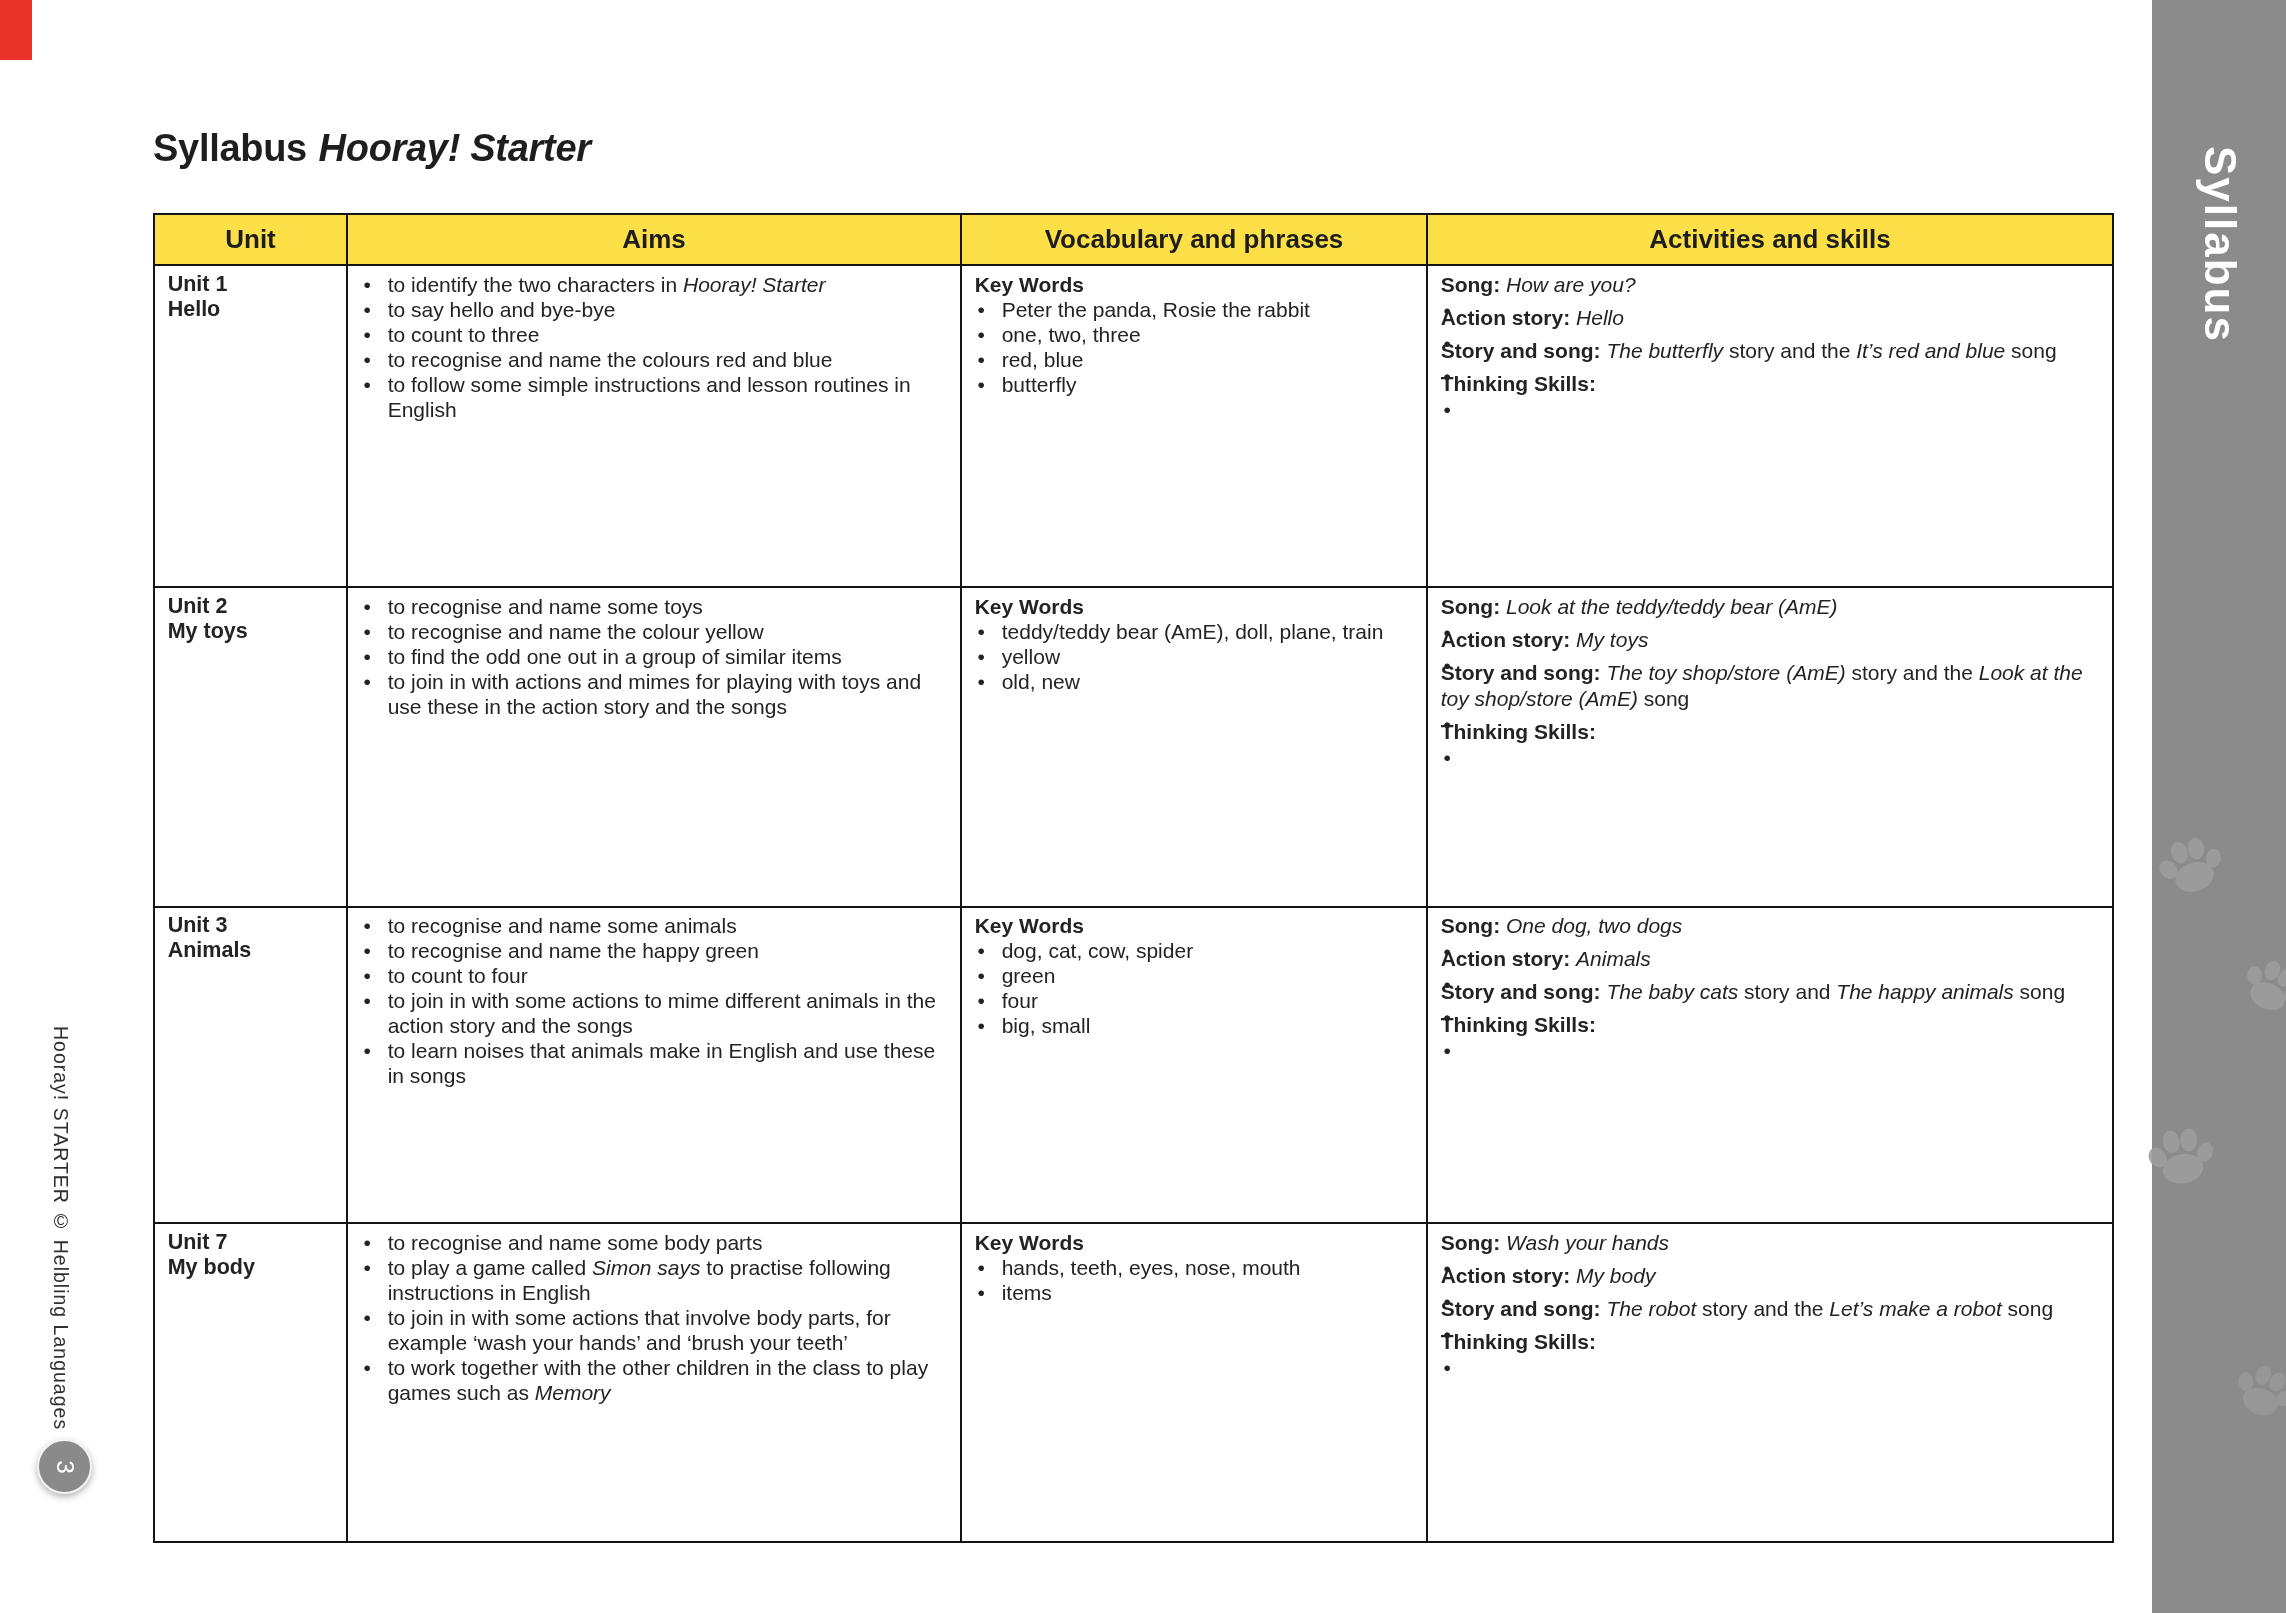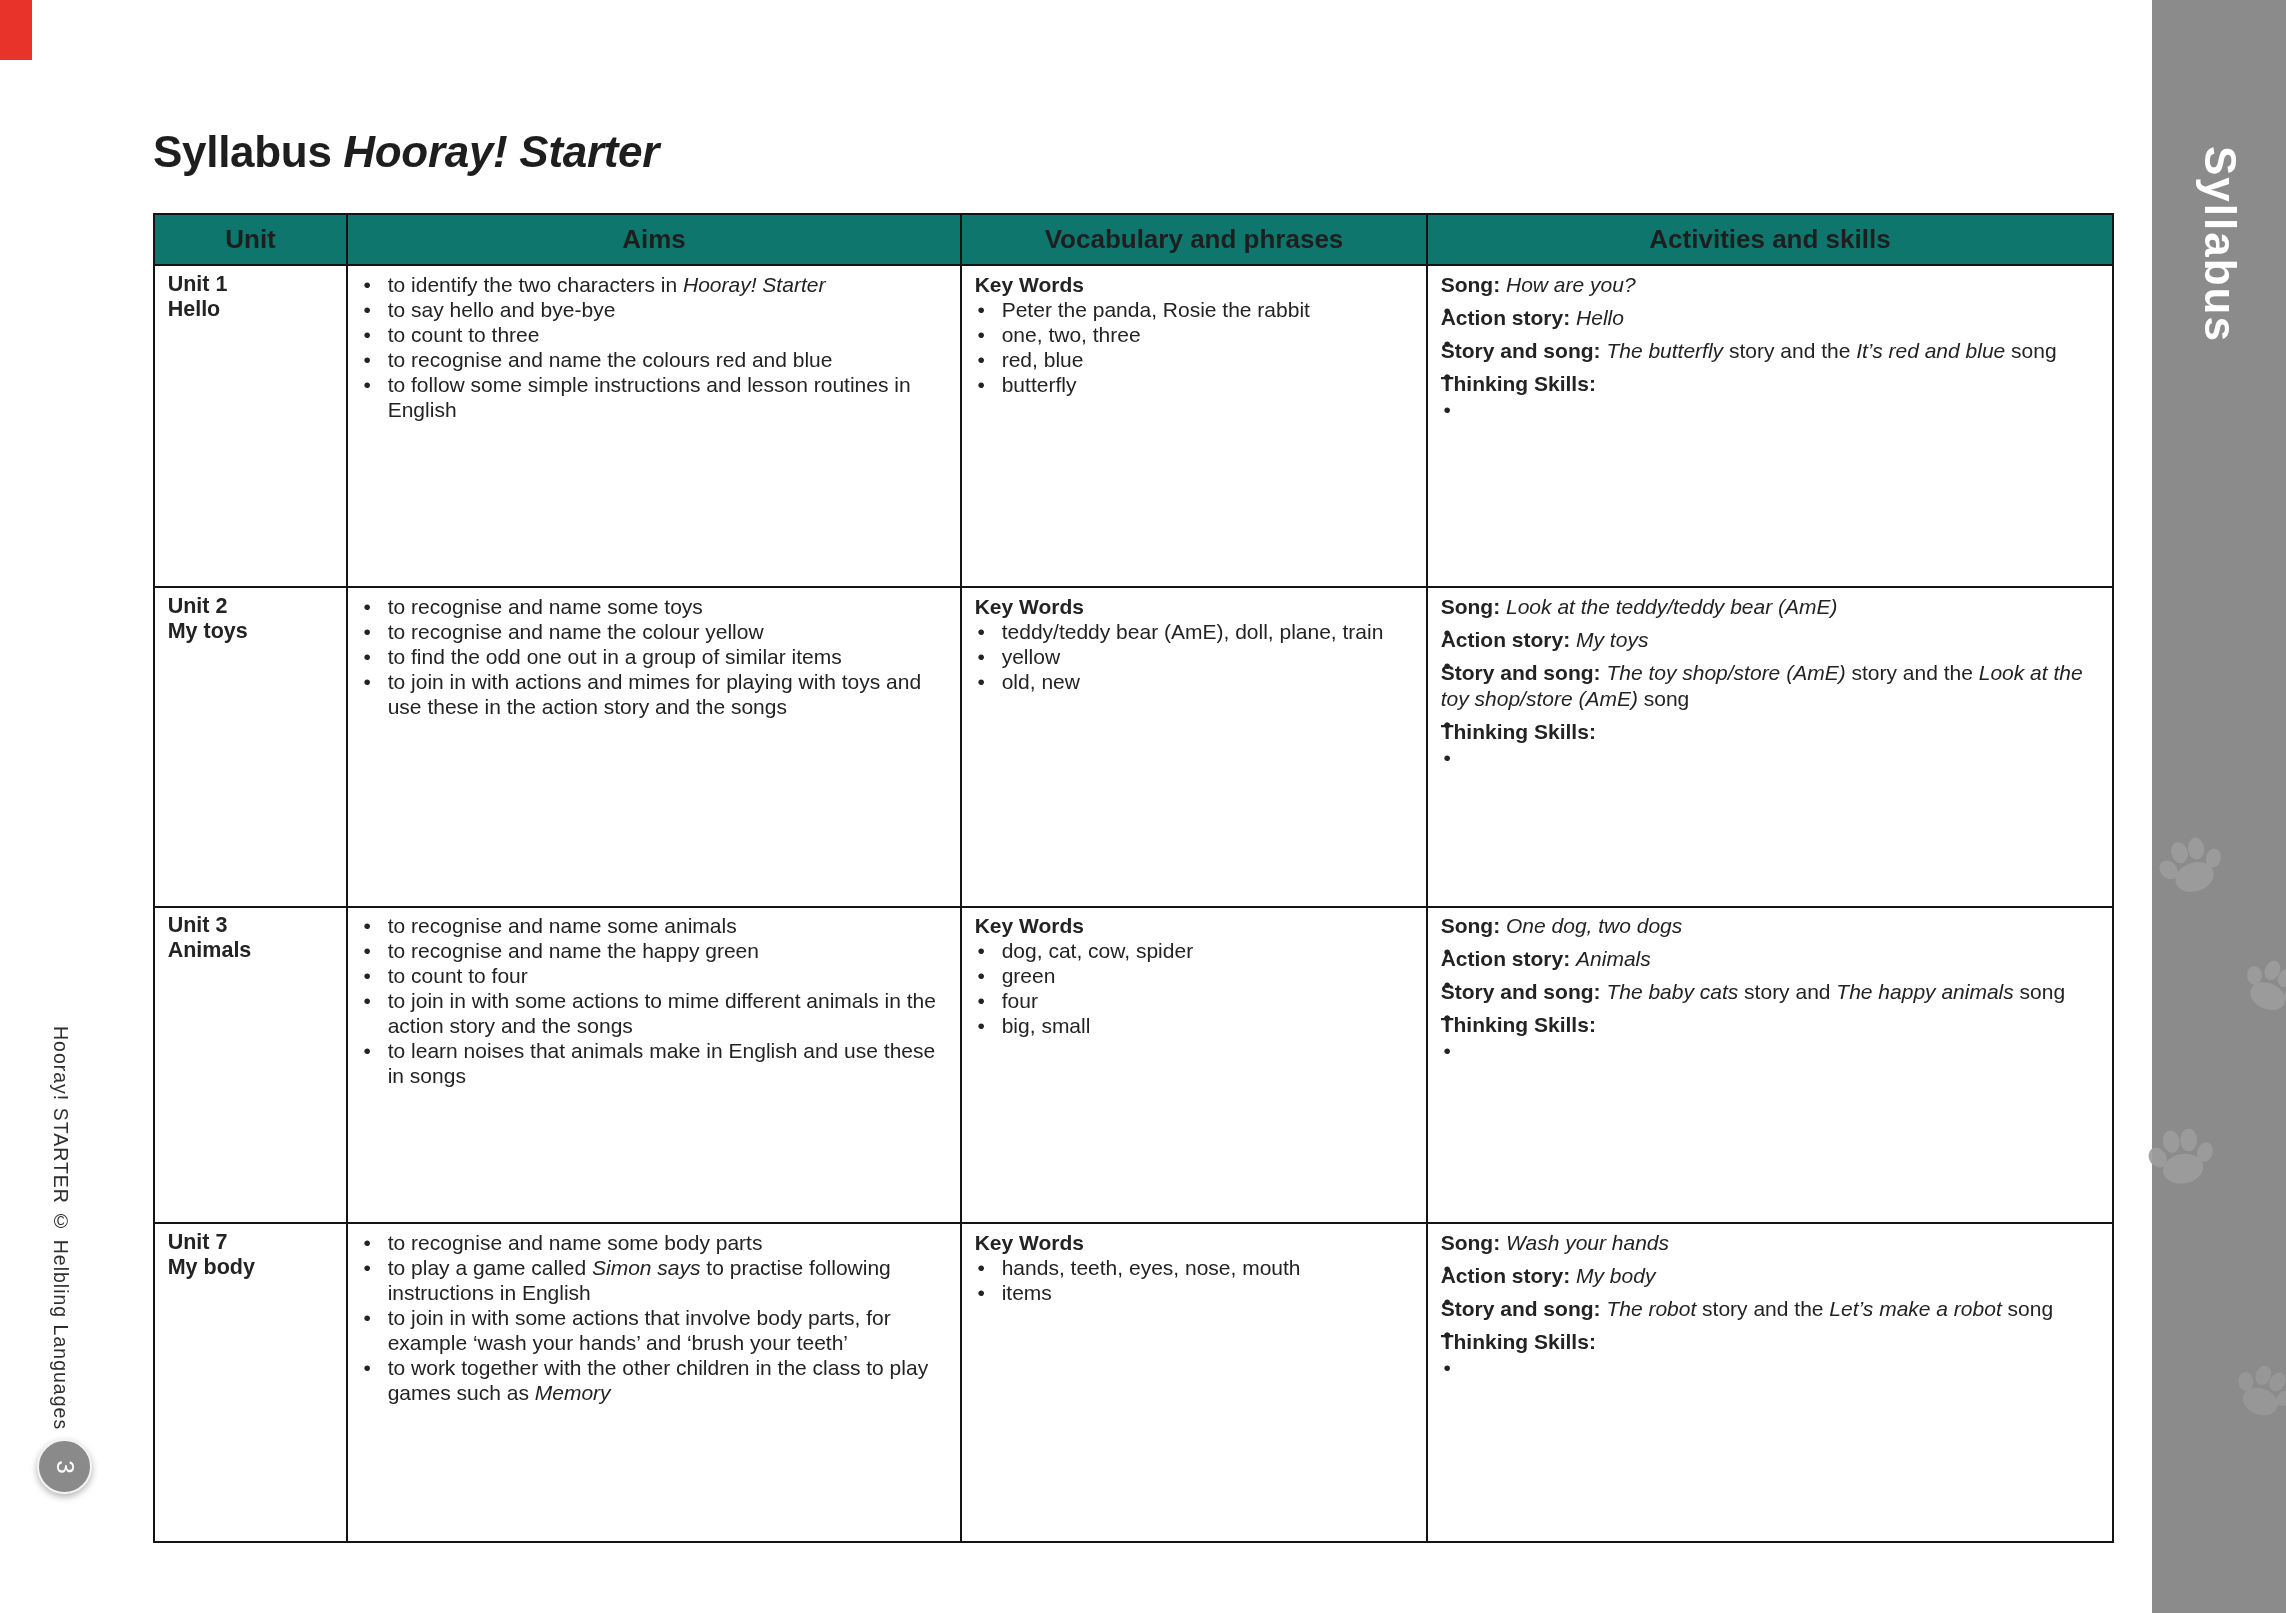--- a/index.html
+++ b/index.html
@@ -7,35 +7,35 @@
     width:2287px; height:1613px; position:relative; overflow:hidden;
     background:#ffffff; color:#232323;
     font-family:"Liberation Sans", sans-serif;
   }
   .b { font-weight:bold; }
   .i { font-style:italic; }
 
   .corner-mark { position:absolute; left:0; top:0; width:32px; height:60px; background:#e8332a; }
 
   .page-title {
-    position:absolute; left:153px; top:127px; font-size:44px; font-weight:bold;
+    position:absolute; left:153px; top:127px; font-size:38px; font-weight:bold;
     color:#1e1e1e; letter-spacing:-0.3px;
   }
   .page-title .prefix { margin-right:11.7px; }
 
   table.syllabus {
     position:absolute; left:153px; top:213px; width:1959px;
     border-collapse:collapse; table-layout:fixed;
     border:2.9px solid #141414;
   }
   table.syllabus th, table.syllabus td {
     border:2px solid #141414; vertical-align:top;
   }
   table.syllabus th {
-    background:#0f766e; height:47px; font-size:26px; font-weight:bold;
+    background:#fde047; height:47px; font-size:26px; font-weight:bold;
     text-align:center; vertical-align:middle; color:#1e1e1e;
   }
   table.syllabus td {
     padding:5.9px 9.8px 5.9px 12.7px; font-size:21px; line-height:25px;
   }
   tr.r1 td { height:308px; } tr.r2 td { height:306px; }
   tr.r3 td { height:303px; } tr.r4 td { height:305px; }
 
   .unit-label { font-weight:bold; font-size:21.5px; line-height:25px; }
 

